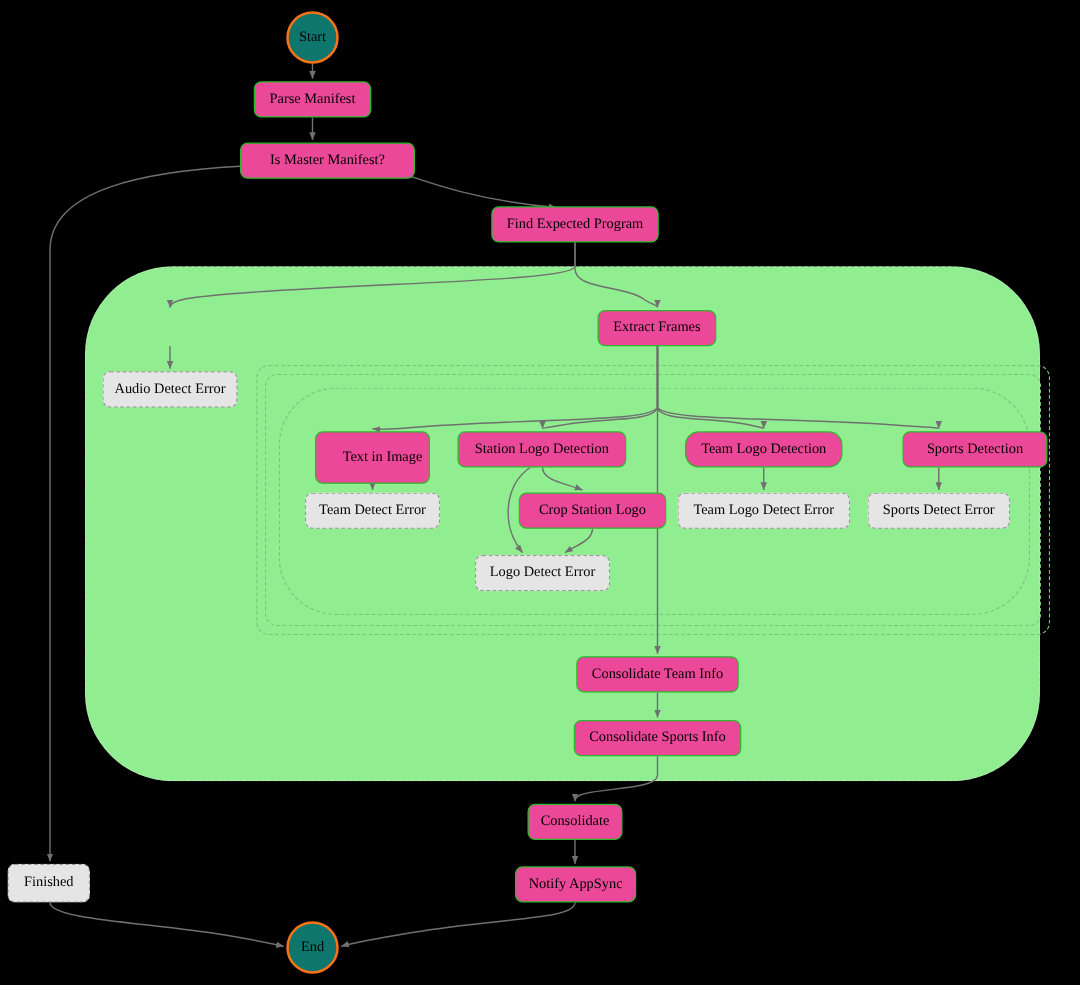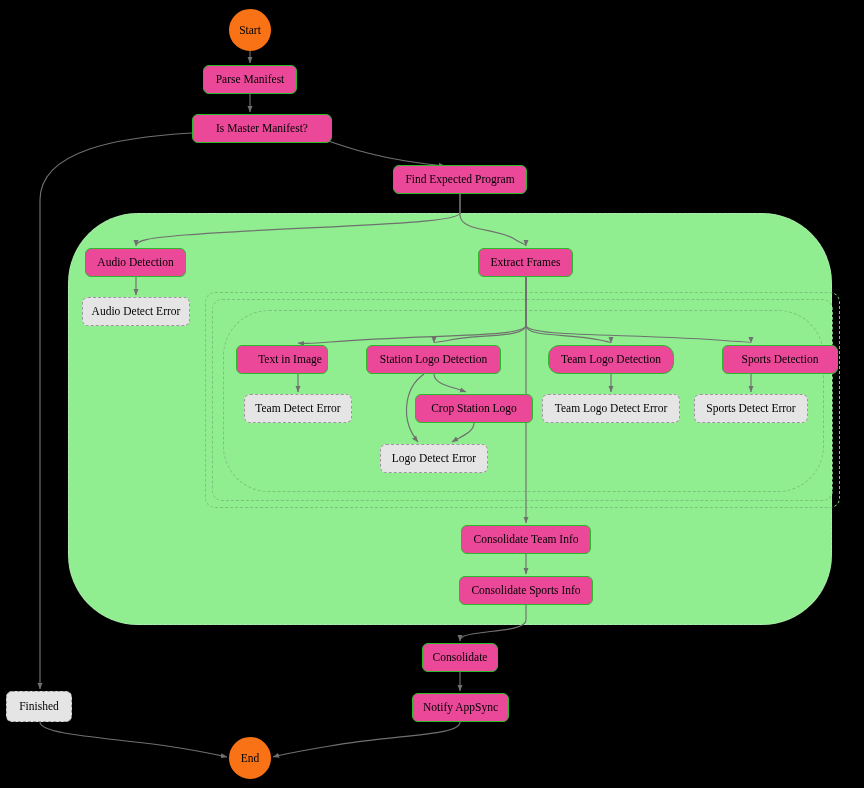--- a/index.html
+++ b/index.html
@@ -36,21 +36,21 @@
     border-radius:6px;
     font-size:11.5px;
   }
   .node.err{
     background:#e5e5e5;
     border:1.3px dashed #9a9a9a;
     border-radius:6px;
     font-size:11.5px;
   }
   .node.term{
-    background:#f97316;
+    background:#0f766e;
     border:2px solid #f97316;
     border-radius:50%;
     font-size:11.5px;
   }
 </style>
 </head>
 <body>
 
 <div id="stage">
 
@@ -96,27 +96,26 @@
   </svg>
 
   <div class="node term" style="left:229px;top:9px;width:42px;height:42px;">Start</div>
 
   <div class="node proc" style="left:203px;top:65px;width:94px;height:29px;">Parse Manifest</div>
 
   <div class="node proc" style="left:192px;top:114px;width:140px;height:29px;">Is Master Manifest?</div>
 
   <div class="node proc" style="left:393px;top:165px;width:134px;height:29px;">Find Expected Program</div>
 
-  <div class="node proc" style="left:85px;top:248px;width:101px;height:29px;">Audio Detection</div>
 
   <div class="node err" style="left:82px;top:297px;width:108px;height:29px;">Audio Detect Error</div>
 
   <div class="node proc" style="left:478px;top:248px;width:95px;height:29px;text-align:center;">Extract Frames</div>
 
-  <div class="node proc" style="left:236px;top:345px;width:92px;height:29px;padding-left:16px;">Text in Image</div>
+  <div class="node proc" style="left:252px;top:345px;width:92px;height:42px;padding-left:16px;">Text in Image</div>
 
   <div class="node err" style="left:244px;top:394px;width:108px;height:29px;">Team Detect Error</div>
 
   <div class="node proc" style="left:366px;top:345px;width:135px;height:29px;">Station Logo Detection</div>
 
   <div class="node proc" style="left:415px;top:394px;width:118px;height:29px;">Crop Station Logo</div>
 
   <div class="node err" style="left:380px;top:444px;width:108px;height:29px;">Logo Detect Error</div>
 
   <div class="node proc" style="left:548px;top:345px;width:126px;height:29px;border-radius:11px;">Team Logo Detection</div>

